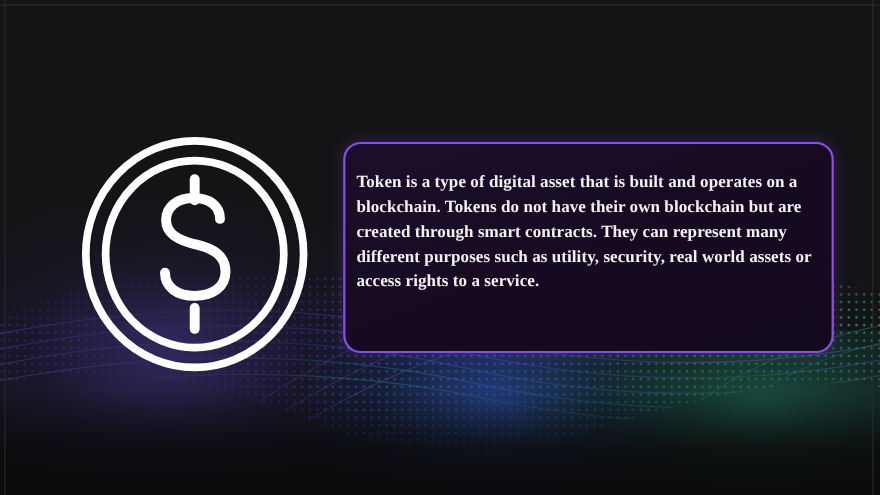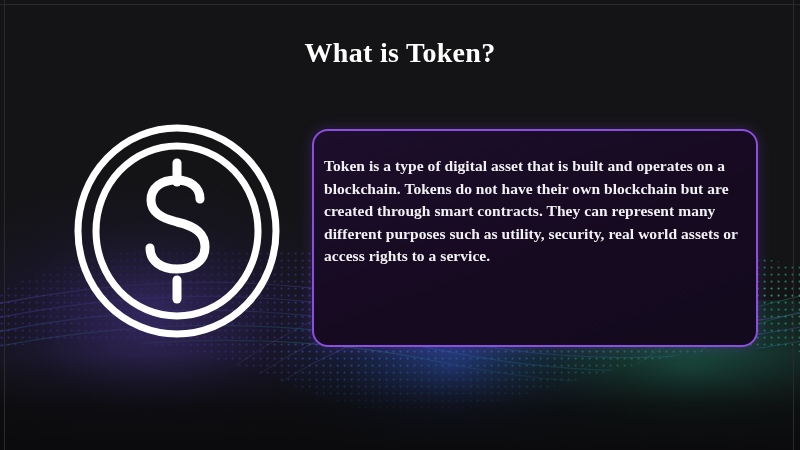--- a/index.html
+++ b/index.html
@@ -80,21 +80,21 @@
   .coin-icon {
     position: absolute;
     left: 71px; top: 121px;
     width: 212px; height: 220px;
   }
 
   
   .text-card {
     position: absolute;
     left: 312px; top: 129px;
-    width: 446px; height: 218px;
+    width: 446px; height: 192px;
     box-sizing: border-box;
     border: 2px solid #8b4fe0;
     border-radius: 16px;
     background: linear-gradient(160deg, #1d0f2c 0%, #170a22 45%, #130a1d 100%);
     box-shadow: 0 0 14px rgba(124,58,210,.30);
   }
   .card-text {
     position: absolute;
     left: 10px; top: 24px;
     width: 428px;
@@ -168,21 +168,20 @@
       </g>
     </svg>
 
     <div class="glow glow-purple-left"></div>
     <div class="glow glow-blue-mid"></div>
     <div class="glow glow-green-right"></div>
     <div class="fade-top"></div>
     <div class="fade-bottom"></div>
   </div>
 
-  <div class="title">What is Token?</div>
 
   <div class="coin-icon">
     <svg viewBox="0 0 212 220" width="212" height="220">
       <g fill="none" stroke="#ffffff" stroke-linecap="round" stroke-linejoin="round">
         <ellipse cx="106" cy="110" rx="99" ry="103" stroke-width="7"></ellipse>
         <ellipse cx="106" cy="110" rx="81" ry="85" stroke-width="7"></ellipse>
         <path d="M106 42 L106 61" stroke-width="9"></path>
         <path d="M106 159 L106 178" stroke-width="9"></path>
         <path d="M129 78
                  C129 66 119 59 105 59

